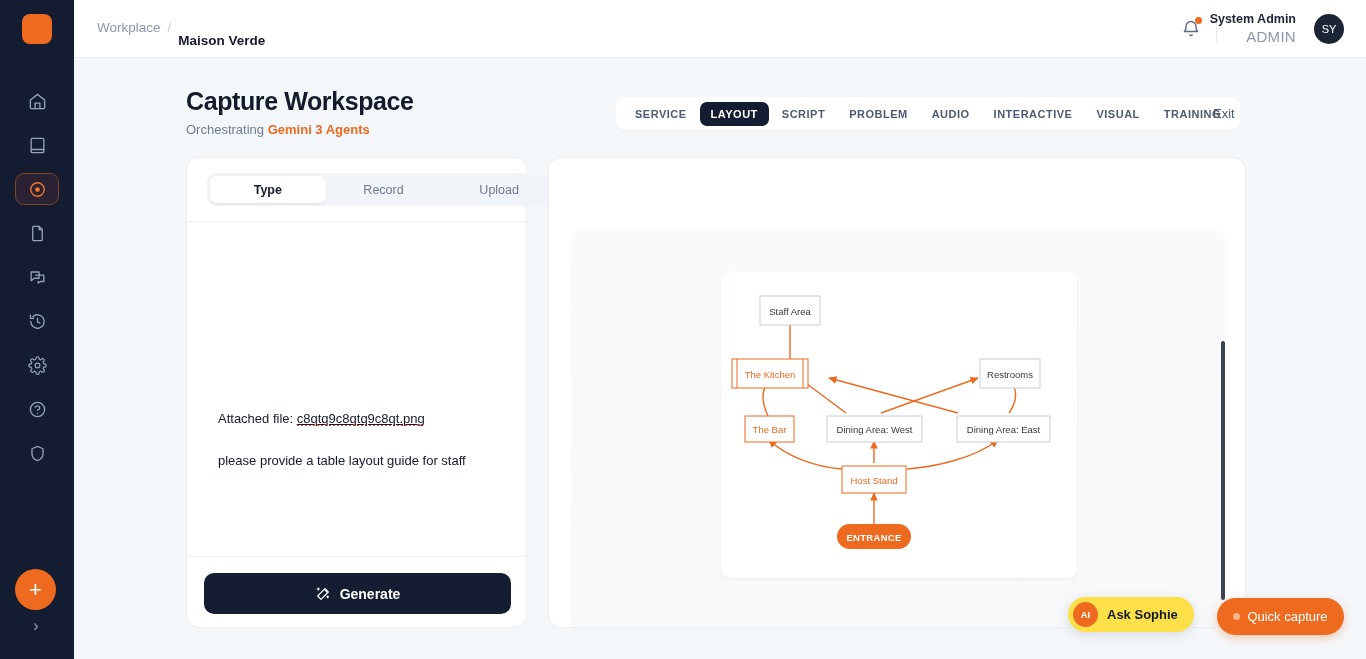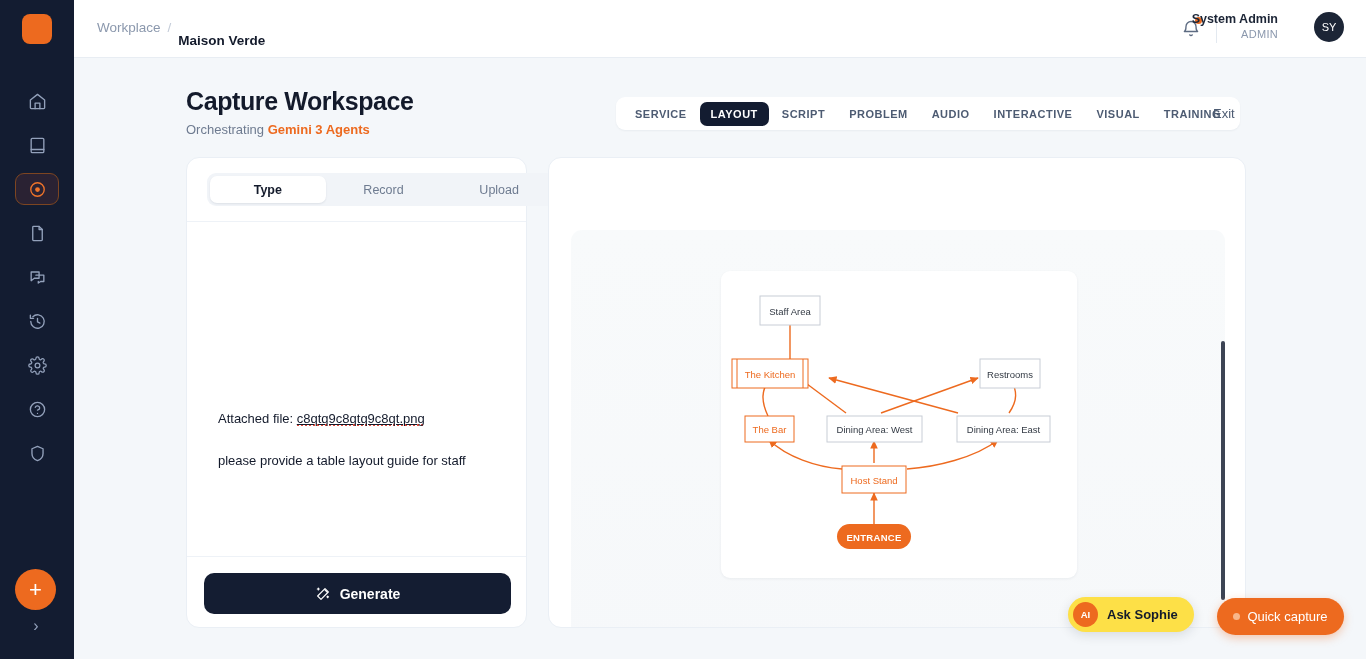--- a/index.html
+++ b/index.html
@@ -53,24 +53,24 @@
     position: absolute; left: 23px; top: 20px;
     font-size: 13.5px; display: flex; gap: 7px; 
   }
   #breadcrumb .crumb-root { color: #8b98ad; cursor: pointer; }
   #breadcrumb .crumb-sep { color: #c3cbd8; }
   #breadcrumb .crumb-current { color: #131a2b; font-weight: bold; margin-top: 13px; }
 
   #bell { position: absolute; left: 1103px; top: 15px; width: 28px; height: 28px; cursor: pointer; color: #5d6b82; }
   #bell-dot { position: absolute; right: 3px; top: 2px; width: 7px; height: 7px; border-radius: 50%; background: #ed6a1f; }
   #topbar-divider { position: absolute; left: 1142px; top: 15px; width: 1px; height: 28px; background: #e3e9f0; }
-  #user-block { position: absolute; right: 22px; top: 12px; display: flex; align-items: center; gap: 20px; }
+  #user-block { position: absolute; right: 22px; top: 12px; display: flex; align-items: center; gap: 2px; }
   #user-text { text-align: right; line-height: 1.25; }
   #user-name { font-size: 12.5px; font-weight: bold; color: #1c2536; }
-  #user-role { font-size: 11px; color: #8b98ad; letter-spacing: .3px; }
+  #user-role { font-size: 15px; color: #8b98ad; letter-spacing: .3px; }
   #avatar {
     width: 30px; height: 30px; border-radius: 50%;
     background: #1c2536; color: #fff; font-size: 11px; font-weight: normal;
     display: flex; align-items: center; justify-content: center; cursor: pointer; margin-left: 16px;
   }
 
   
   #page-title { position: absolute; left: 186px; top: 87px; font-size: 25px; font-weight: bold; letter-spacing: -.4px; }
   #page-sub { position: absolute; left: 186px; top: 122px; font-size: 13px; color: #6e7b90; }
   #page-sub .accent { color: #ed6a1f; font-weight: bold; }

